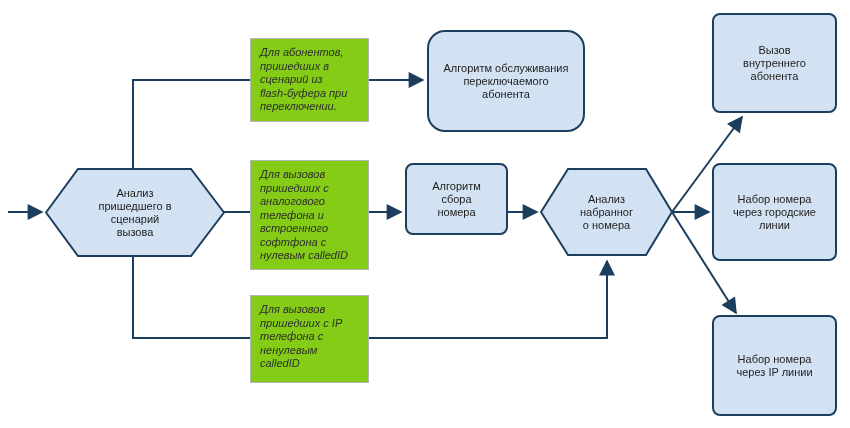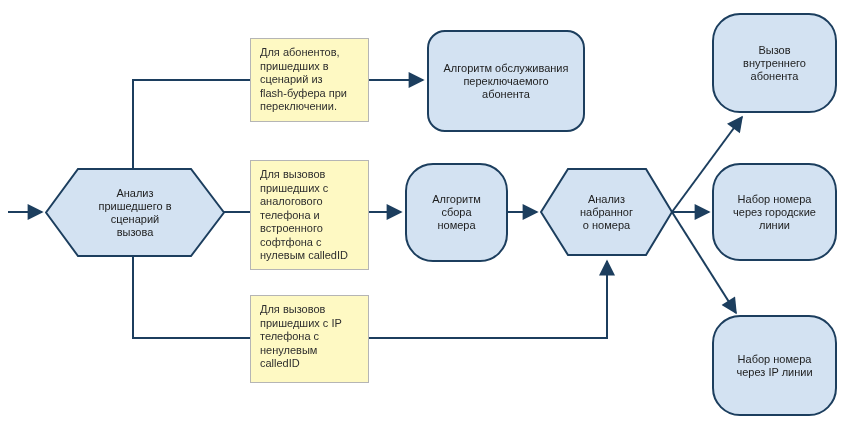--- a/index.html
+++ b/index.html
@@ -8,28 +8,28 @@
     font-family:"Liberation Sans",sans-serif;overflow:hidden;
   }
   .connectors{position:absolute;left:0;top:0;z-index:0;}
   .node{
     position:absolute;z-index:1;display:flex;align-items:center;justify-content:center;
     text-align:center;font-size:11px;line-height:13px;color:#1d1d1d;
     white-space:pre-line;box-sizing:border-box;
   }
   .rounded{background:#d3e2f2;border:2px solid #1c3e5e;}
   .r18{border-radius:18px;}
-  .r16{border-radius:28px;}
+  .r16{border-radius:8px;}
   .hex{background:transparent;border:none;}
   .hex svg{position:absolute;left:0;top:0;width:100%;height:100%;}
   .hex .node-text{position:relative;z-index:2;}
   .label-box{
-    position:absolute;z-index:1;background:#fef9c3;border:1px solid #b5b5b5;
+    position:absolute;z-index:1;background:#84cc16;border:1px solid #b5b5b5;
     box-sizing:border-box;font-size:11px;line-height:13.5px;color:#2e2e2e;
-    padding:7px 4px 0 9px;white-space:pre-line;text-align:left;
+    padding:7px 4px 0 9px;white-space:pre-line;text-align:left;font-style:italic;
   }
 </style>
 </head>
 <body>
 
 <div class="canvas">
 
   <svg class="connectors" width="850" height="428" viewBox="0 0 850 428">
     <defs>
       <marker id="arrow" viewBox="0 0 10 10" refX="9" refY="5" markerWidth="9" markerHeight="8" orient="auto">
@@ -75,21 +75,21 @@
 телефона с
 ненулевым
 calledID</div>
 
   <div class="node rounded r18" style="left:427px;top:30px;width:158px;height:102px;">
     <span class="node-text">Алгоритм обслуживания
 переключаемого
 абонента</span>
   </div>
 
-  <div class="node rounded r16" style="left:405px;top:163px;width:103px;height:99px;align-items:center;">
+  <div class="node rounded r16" style="left:405px;top:163px;width:103px;height:72px;align-items:center;">
     <span class="node-text">Алгоритм
 сбора
 номера</span>
   </div>
 
   <div class="node hex" style="left:540px;top:168px;width:133px;height:88px;">
     <svg viewBox="0 0 133 88" preserveAspectRatio="none">
       <polygon points="1,44 28,1 106,1 132,44 106,87 28,87" fill="#d3e2f2" stroke="#1c3e5e" stroke-width="2"></polygon>
     </svg>
     <span class="node-text">Анализ

